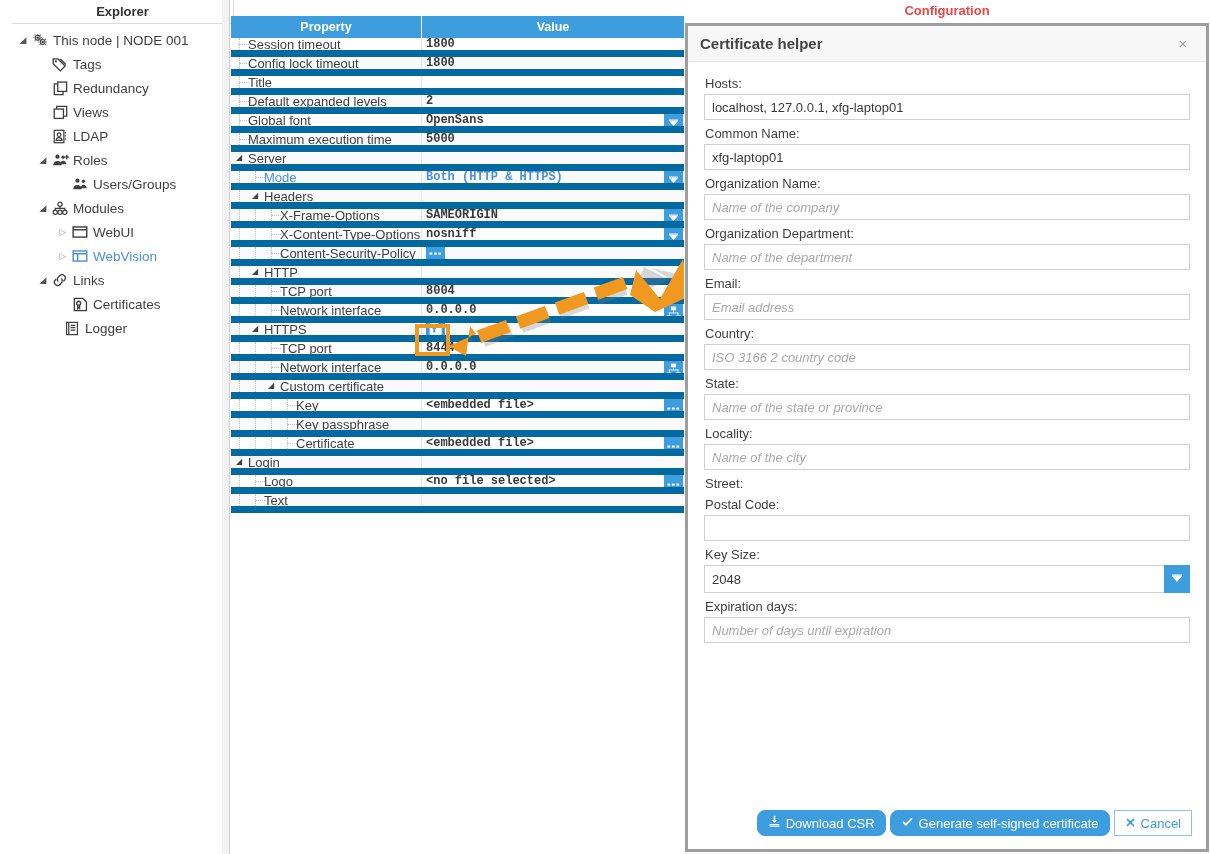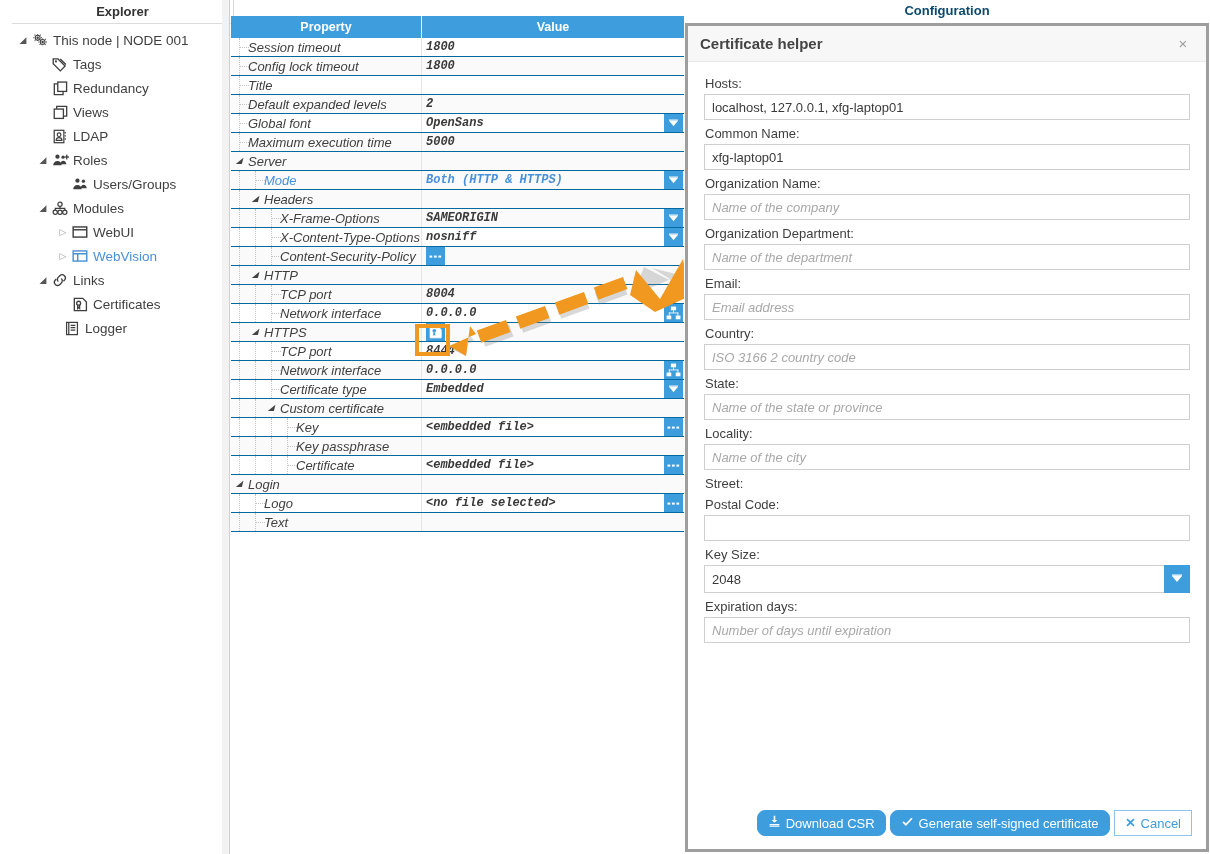--- a/index.html
+++ b/index.html
@@ -53,23 +53,22 @@
   #grid-header { display:flex; height:22px; }
   #grid-header .gh {
     background:#3d9ddd; color:#fff; font-weight:bold; font-size:12.5px;
     line-height:22px; text-align:center;
     border-right:1px solid #fff;
   }
   #grid-header .gh.prop { width:191px; }
   #grid-header .gh.val  { flex:1; border-right:none; }
 
   .grow {
-    display:flex; height:19px; border-bottom:1px solid #0369a1;
+    display:flex; height:19px; border-bottom:7px solid #0369a1;
     position:relative;
-    font-style:italic;
   }
   .grow.alt { background:#fafafa; }
   .gcell-prop {
     width:191px; flex:0 0 191px; border-right:1px solid #e6e6e6;
     display:flex; align-items:center; overflow:hidden;
   }
   .gcell-val {
     flex:1; display:flex; align-items:center;
     padding-left:4px; position:relative; overflow:hidden;
   }
@@ -127,21 +126,21 @@
     border:4px solid #f09820; pointer-events:none;
   }
 
   
   #config-pane {
     position:absolute; left:684px; top:0; right:0; bottom:0;
     background:#fff;
   }
   #config-title {
     height:22px; line-height:22px; text-align:center;
-    font-weight:bold; font-size:13px; color:#0c4a6e;
+    font-weight:bold; font-size:13px; color:#ef4444;
   }
   #dialog {
     position:absolute; left:1px; top:23px; right:1px; bottom:2px;
     background:#fff;
     border:3px solid #9e9e9e;
     display:flex; flex-direction:column;
   }
   #dlg-head {
     height:36px; flex:0 0 36px; background:#f7f7f7;
     border-bottom:1px solid #e7e7e7;
@@ -613,39 +612,20 @@
           <span class="vtext">0.0.0.0</span>
           <span class="vbtn">
             <svg width="15" height="14" viewBox="0 0 16 15" fill="#fff">
               <rect x="5.2" y="0.6" width="5.6" height="4"></rect>
               <rect x="0.6" y="10.2" width="5" height="4"></rect>
               <rect x="10.4" y="10.2" width="5" height="4"></rect>
               <rect x="7.6" y="4.6" width="0.9" height="2.6"></rect>
               <rect x="3" y="7" width="10.2" height="0.9"></rect>
               <rect x="3" y="7" width="0.9" height="3.2"></rect>
               <rect x="12.3" y="7" width="0.9" height="3.2"></rect>
-            </svg>
-          </span>
-        </div>
-      </div>
-      <div class="grow">
-        <div class="gcell-prop">
-          <span class="pguides">
-            <span class="pg dotted"></span>
-            <span class="pg dotted"></span>
-            <span class="pg dash"></span>
-          </span>
-          <span class="plabel">Certificate type</span>
-        </div>
-        <div class="gcell-val">
-          <span class="vtext">Embedded</span>
-          <span class="vbtn">
-            <svg width="11" height="9" viewBox="0 0 12 10" fill="#fff">
-              <path d="M1 2h10l-5 6z"></path>
-              <path d="M1 .6h10v1.2H1z"></path>
             </svg>
           </span>
         </div>
       </div>
       <div class="grow alt">
         <div class="gcell-prop">
           <span class="pguides">
             <span class="pg dotted"></span>
             <span class="pg dotted"></span>
             <span class="pg tw">◢</span>

